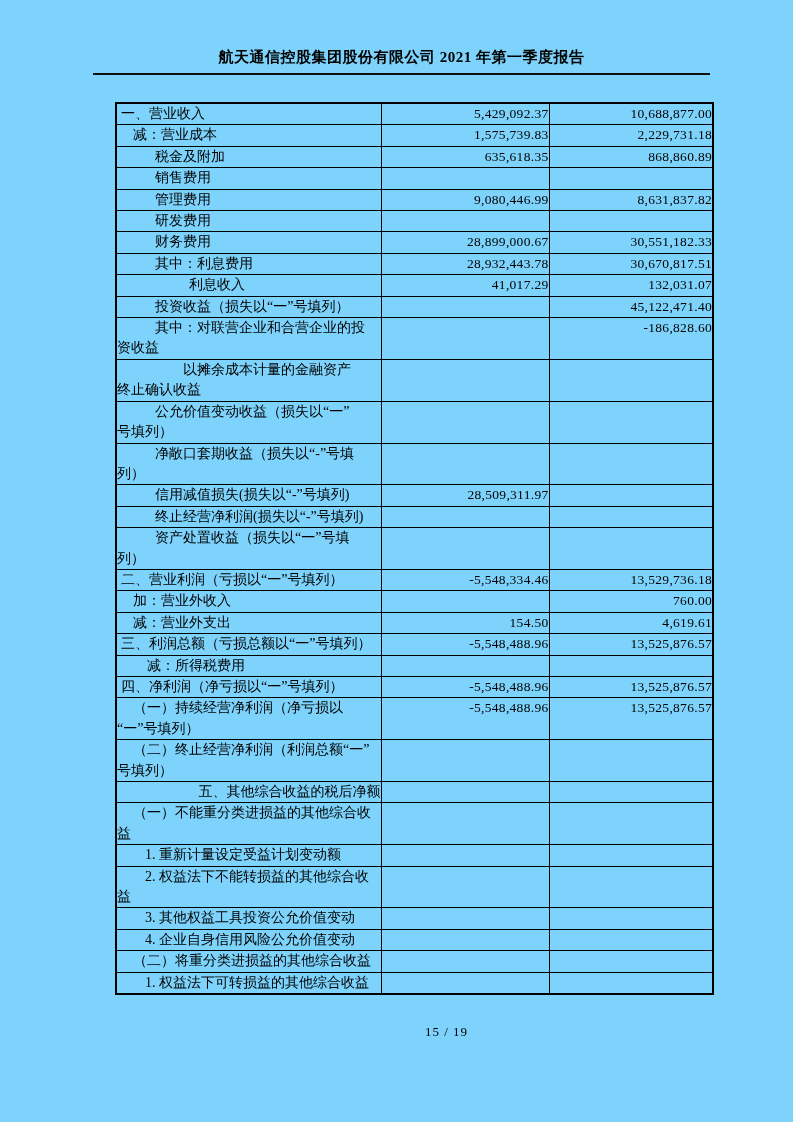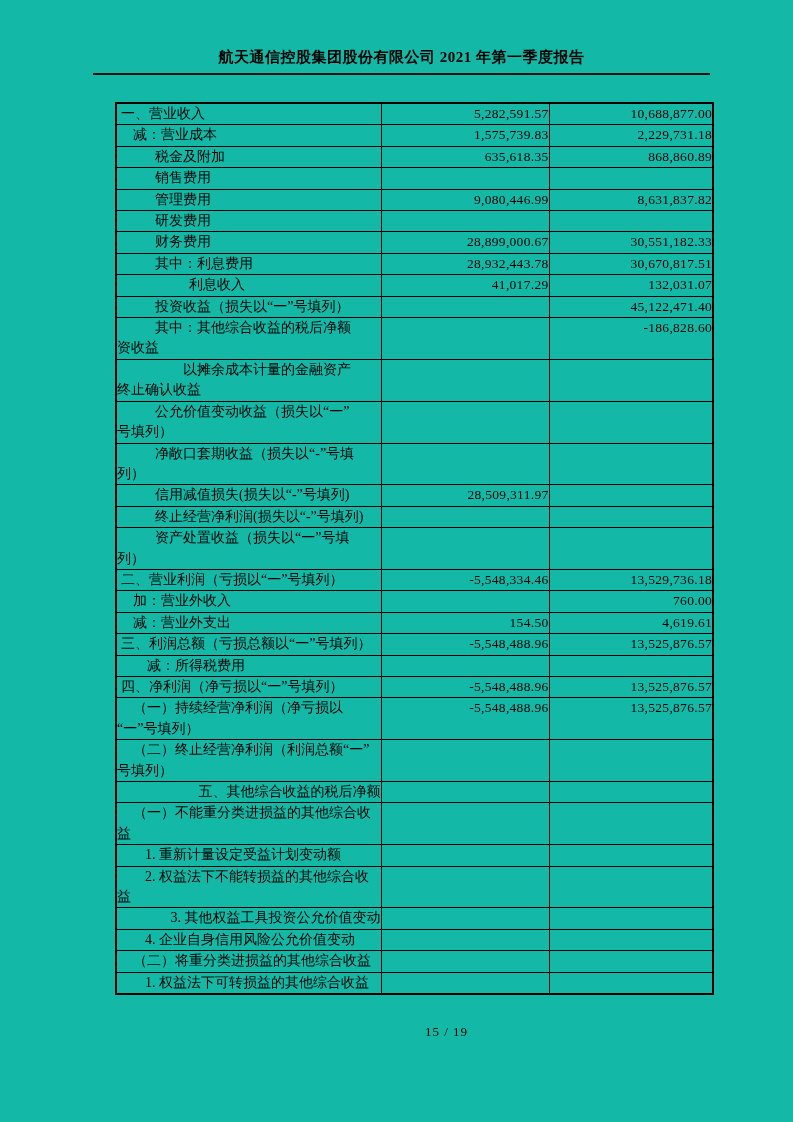--- a/index.html
+++ b/index.html
@@ -3,21 +3,21 @@
 <meta charset="utf-8">
 <style>
   html,body { margin:0; padding:0; }
   body {
     width:793px; height:1122px;
     background:#ffffff;
     font-family:"Liberation Serif","DejaVu Serif",serif;
     color:#000;
     -webkit-font-smoothing:antialiased;
   }
-  .page { position:relative; width:793px; height:1122px; background:#14b8a6; overflow:hidden; }
+  .page { position:relative; width:793px; height:1122px; background:#7dd3fc; overflow:hidden; }
 
   .header {
     position:absolute; top:48px; left:93px; width:617px;
     text-align:center;
     border-bottom:2px solid #111;
     padding-bottom:7px;
   }
   .title {
     font-size:15px; font-weight:bold; line-height:18px;
     letter-spacing:0.5px;
@@ -69,21 +69,21 @@
 
   <table class="stmt">
     <colgroup>
       <col style="width:265px">
       <col style="width:168px">
       <col style="width:164px">
     </colgroup>
     <tbody>
         <tr>
           <td class="c-label" style="text-indent: 4px; margin-left: 13px;">一、营业收入</td>
-          <td class="c-num">5,282,591.57</td>
+          <td class="c-num">5,429,092.37</td>
           <td class="c-num">10,688,877.00</td>
         </tr>
         <tr>
           <td class="c-label" style="text-indent: 16px;">减：营业成本</td>
           <td class="c-num">1,575,739.83</td>
           <td class="c-num">2,229,731.18</td>
         </tr>
         <tr>
           <td class="c-label" style="text-indent: 38px;">税金及附加</td>
           <td class="c-num">635,618.35</td>
@@ -118,21 +118,21 @@
           <td class="c-label" style="text-indent: 72px;">利息收入</td>
           <td class="c-num">41,017.29</td>
           <td class="c-num">132,031.07</td>
         </tr>
         <tr>
           <td class="c-label" style="text-indent: 38px;">投资收益（损失以“一”号填列）</td>
           <td class="c-num"></td>
           <td class="c-num">45,122,471.40</td>
         </tr>
         <tr>
-          <td class="c-label" style="text-indent: 38px;">其中：其他综合收益的税后净额
+          <td class="c-label" style="text-indent: 38px;">其中：对联营企业和合营企业的投
 资收益</td>
           <td class="c-num"></td>
           <td class="c-num">-186,828.60</td>
         </tr>
         <tr>
           <td class="c-label" style="text-indent: 66px;">以摊余成本计量的金融资产
 终止确认收益</td>
           <td class="c-num"></td>
           <td class="c-num"></td>
         </tr>
@@ -222,21 +222,21 @@
           <td class="c-num"></td>
           <td class="c-num"></td>
         </tr>
         <tr>
           <td class="c-label" style="text-indent: 28px;">2. 权益法下不能转损益的其他综合收
 益</td>
           <td class="c-num"></td>
           <td class="c-num"></td>
         </tr>
         <tr>
-          <td class="c-label" style="text-indent: 28px; text-align: right;">3. 其他权益工具投资公允价值变动</td>
+          <td class="c-label" style="text-indent: 28px;">3. 其他权益工具投资公允价值变动</td>
           <td class="c-num"></td>
           <td class="c-num"></td>
         </tr>
         <tr>
           <td class="c-label" style="text-indent: 28px;">4. 企业自身信用风险公允价值变动</td>
           <td class="c-num"></td>
           <td class="c-num"></td>
         </tr>
         <tr>
           <td class="c-label" style="text-indent: 16px;">（二）将重分类进损益的其他综合收益</td>

